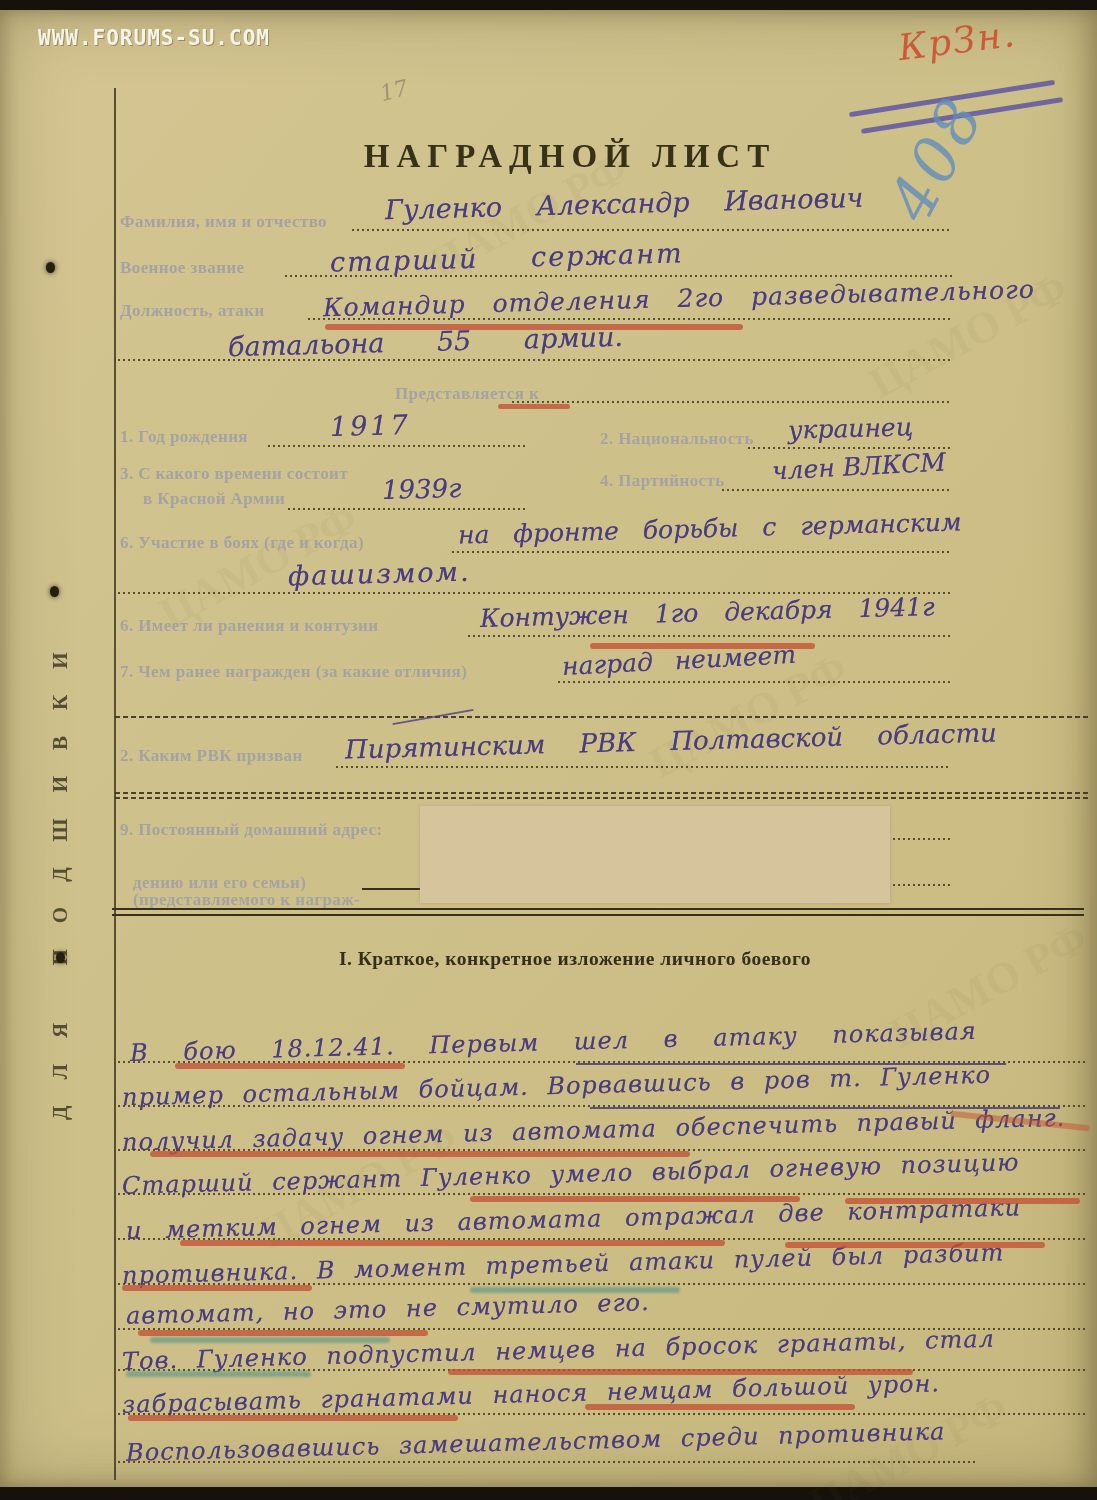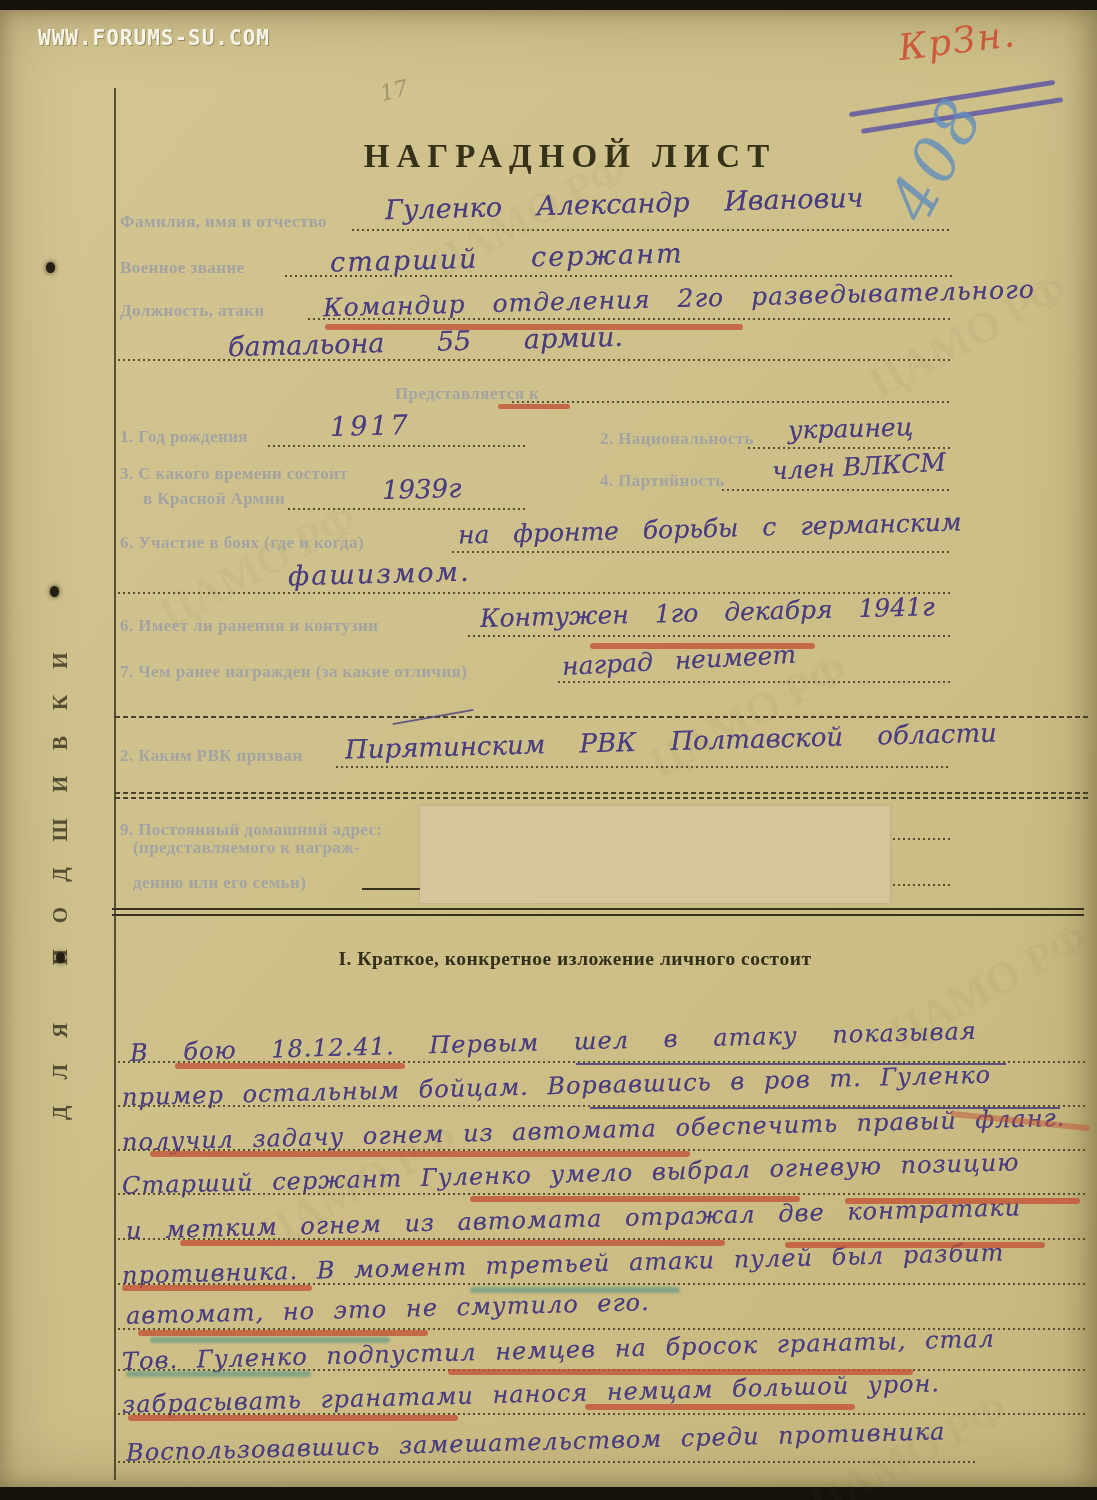--- a/index.html
+++ b/index.html
@@ -133,31 +133,31 @@
 
   <div class="dashline" style="left:115px;top:716px;width:975px"></div>
   <div class="penflourish"></div>
   <div class="lbl" style="left:120px;top:746px">2. Каким РВК призван</div>
   <div class="dotline" style="left:336px;top:766px;width:614px"></div>
   <div class="hw" style="left:345px;top:726px;font-size:26px;word-spacing:26px">Пирятинским РВК Полтавской области</div>
   <div class="dashline" style="left:115px;top:792px;width:975px"></div>
   <div class="dashline" style="left:115px;top:797px;width:975px"></div>
 
   <div class="lbl" style="left:120px;top:820px">9. Постоянный домашний адрес:</div>
-  <div class="lbl" style="left:133px;top:838px">(представляемого к награж-</div>
+  <div class="lbl" style="left:133px;top:890px">(представляемого к награж-</div>
   <div class="lbl" style="left:133px;top:873px">дению или его семьи)</div>
   <div class="solidline" style="left:362px;top:888px;width:58px;height:2px"></div>
   <div class="redact"></div>
   <div class="dotline" style="left:893px;top:838px;width:59px"></div>
   <div class="dotline" style="left:893px;top:884px;width:59px"></div>
 
   <div class="solidline" style="left:112px;top:908px;width:972px"></div>
   <div class="solidline" style="left:112px;top:914px;width:972px"></div>
 
-  <div class="sechead" style="top:948px">I. Краткое, конкретное изложение личного состоит</div>
+  <div class="sechead" style="top:948px">I. Краткое, конкретное изложение личного боевого</div>
 
   <div class="hw nl" style="left:130px;top:1028px;word-spacing:26px">В бою 18.12.41. Первым шел в атаку показывая</div>
   <div class="dotline" style="left:118px;top:1061px;width:970px"></div>
   <div class="hw nl" style="left:122px;top:1072px">пример остальным бойцам. Ворвавшись в ров т. Гуленко</div>
   <div class="dotline" style="left:118px;top:1105px;width:970px"></div>
   <div class="hw nl" style="left:122px;top:1116px">получил задачу огнем из автомата обеспечить правый фланг.</div>
   <div class="dotline" style="left:118px;top:1149px;width:970px"></div>
   <div class="hw nl" style="left:122px;top:1160px">Старший сержант Гуленко умело выбрал огневую позицию</div>
   <div class="dotline" style="left:118px;top:1193px;width:970px"></div>
   <div class="hw nl" style="left:126px;top:1205px;word-spacing:14px">и метким огнем из автомата отражал две контратаки</div>

